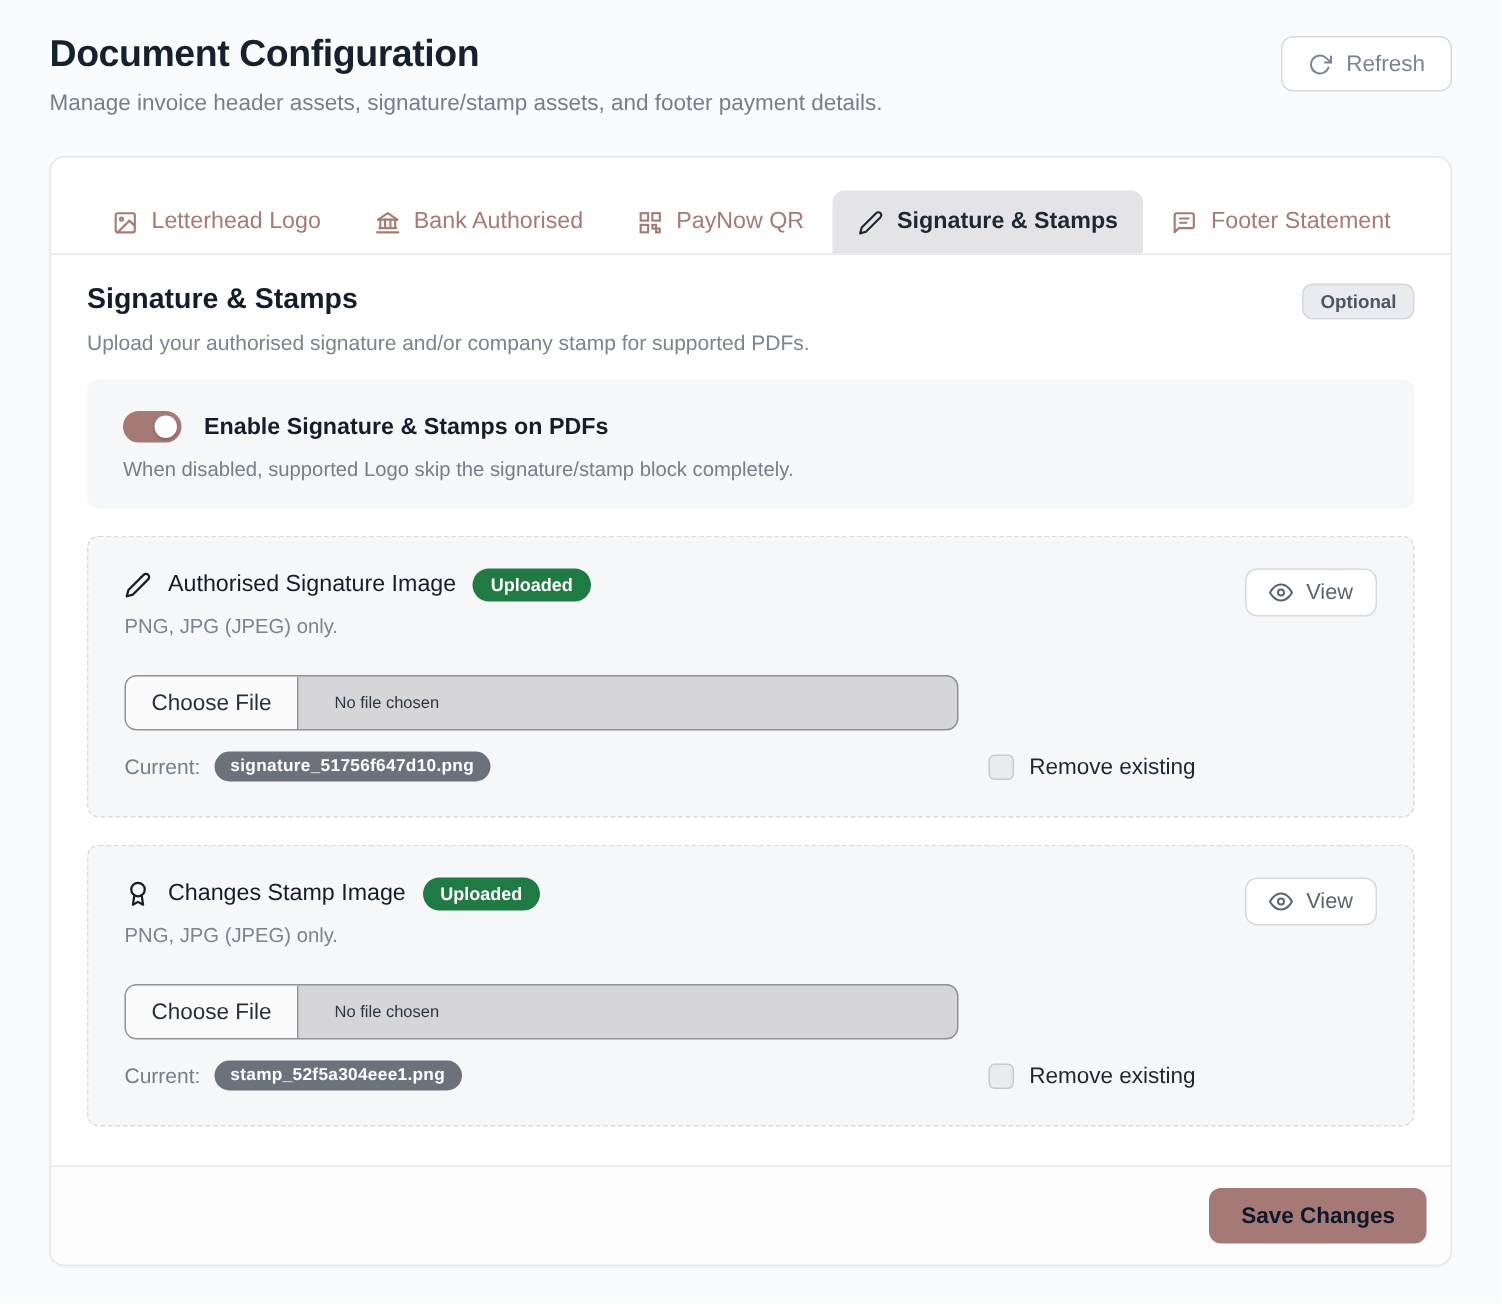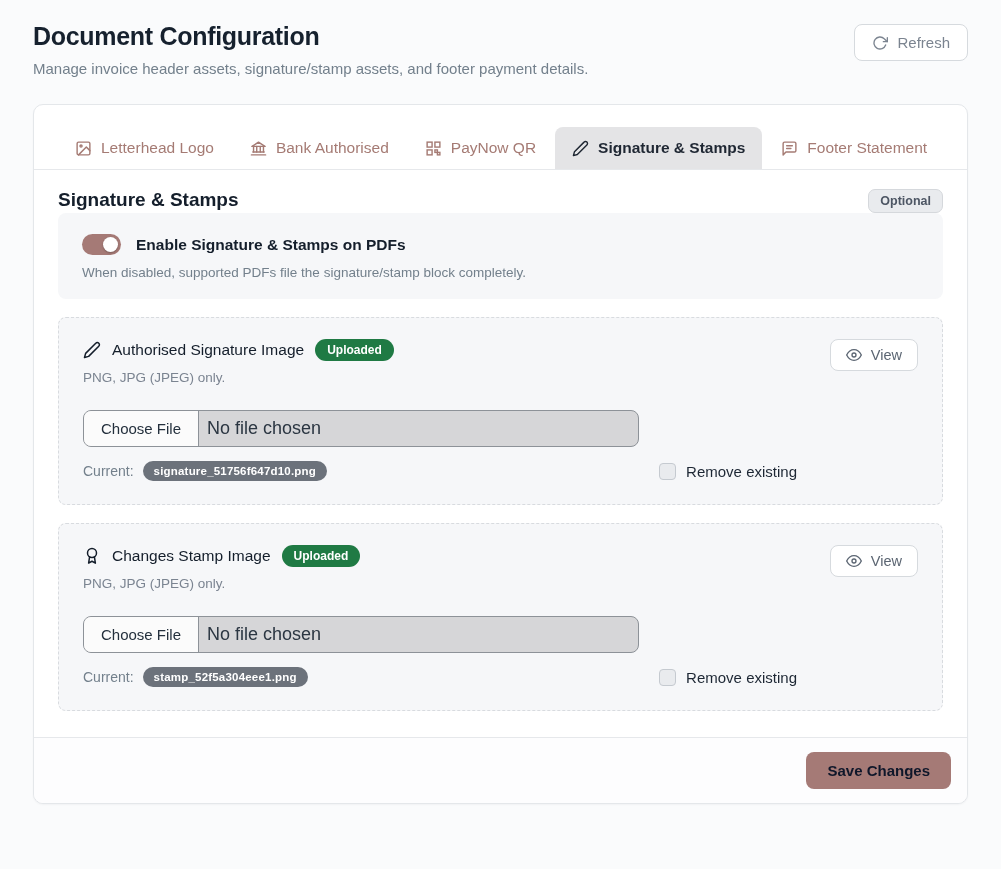--- a/index.html
+++ b/index.html
@@ -57,21 +57,21 @@
   .upload-title { font-size:15.5px; font-weight:400; color:#141e2b; }
   .status-badge { background:#1f7a44; color:#fff; font-size:12px; font-weight:700;
                   padding:4px 12px; border-radius:11px; }
   .view-btn { padding:7px 15px; color:#5b6572; font-size:14.5px; }
   .upload-hint { margin-top:9px; font-size:13.5px; color:#7b8491; }
 
   .file-input { margin-top:25px; width:556px; height:37px; display:flex; align-items:stretch;
                 border:1px solid #8d9298; border-radius:8px; overflow:hidden; background:#d6d6d8; cursor:pointer; }
   .file-btn { display:flex; align-items:center; padding:0 17px; background:#fbfbfb;
               border-right:1px solid #8d9298; font-size:15px; color:#24303d; cursor:pointer; }
-  .file-text { display:flex; align-items:center; padding:0 8px; font-size:18px; color:#2b3642; }
+  .file-text { display:flex; align-items:center; padding:0 24px; font-size:11px; color:#2b3642; }
 
   .current-row { width:714px; margin-top:14px; display:flex; justify-content:space-between; align-items:center; }
   .current-left { display:flex; align-items:center; gap:9px; }
   .current-label { font-size:14px; color:#73808c; }
   .file-badge { background:#6c727b; color:#fff; font-size:11.5px; font-weight:700;
                 padding:4px 11px; border-radius:10px; letter-spacing:.2px; }
   .remove-group { display:flex; align-items:center; gap:10px; cursor:pointer; }
   .checkbox { width:17px; height:17px; border:1px solid #c5cad0; border-radius:4px; background:#e9ebee; }
   .remove-label { font-size:15px; color:#1d2734; }
 
@@ -148,29 +148,30 @@
         <span>Footer Statement</span>
       </div>
     </div>
 
     <div class="content">
 
       <div class="section-head">
         <h2 class="section-title">Signature &amp; Stamps</h2>
         <span class="optional-badge">Optional</span>
       </div>
+      <p class="section-sub">Upload your authorised signature and/or company stamp for supported PDFs.</p>
 
       <div class="panel toggle-panel">
         <div class="toggle-row">
           <div class="switch">
               <div class="knob"></div>
             </div>
           <span class="toggle-label">Enable Signature &amp; Stamps on PDFs</span>
         </div>
-        <p class="toggle-helper">When disabled, supported PDFs file the signature/stamp block completely.</p>
+        <p class="toggle-helper">When disabled, supported Logo skip the signature/stamp block completely.</p>
       </div>
 
       <div class="panel upload-card">
         <div class="upload-head">
           <div>
             <div class="upload-title-row">
               <svg class="ic" width="18" height="18" viewBox="0 0 24 24" fill="none" stroke="#141e2b" stroke-width="2" stroke-linecap="round" stroke-linejoin="round">
                   <path d="M17 3a2.83 2.83 0 1 1 4 4L7.5 20.5 2 22l1.5-5.5z"></path>
                 </svg>
               <span class="upload-title">Authorised Signature Image</span>

